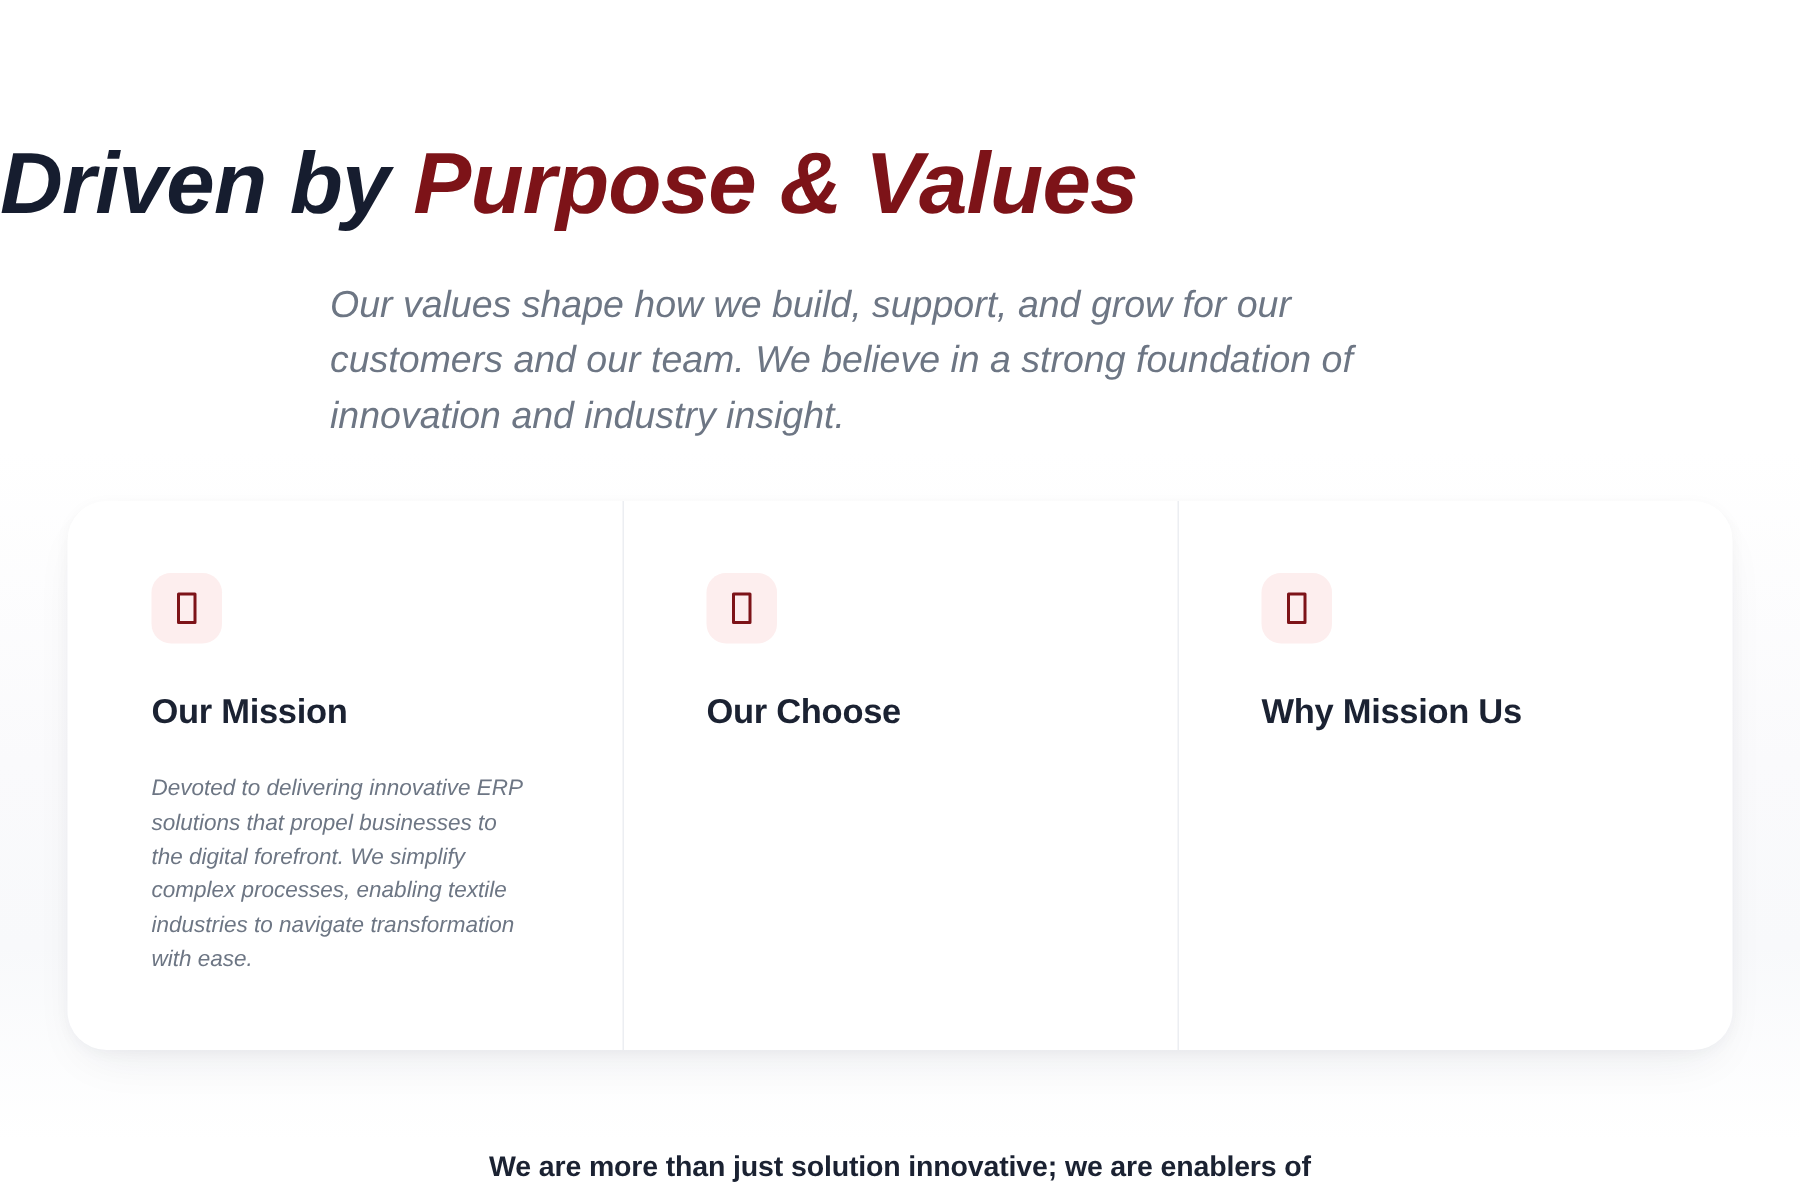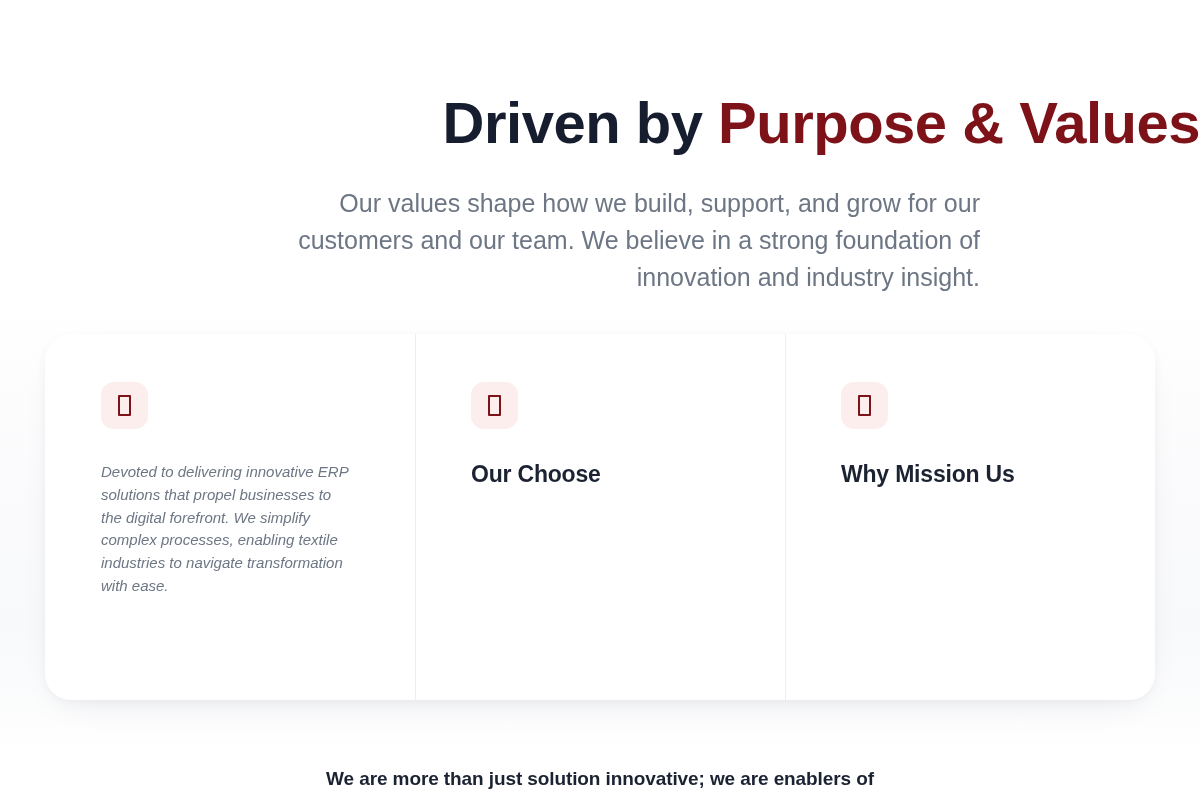--- a/index.html
+++ b/index.html
@@ -31,21 +31,22 @@
     top: 300px;
     width: 1200px;
     height: 460px;
     background: linear-gradient(180deg, #ffffff 0%, #fafafc 45%, #f8f9fb 72%, #ffffff 100%);
     pointer-events: none;
   }
 
   .hero {
     position: relative;
     padding-top: 92px;
-    text-align: right;
+    text-align: left;
+    font-style: italic;
   }
 
   .hero-title {
     font-size: 58px;
     line-height: 1.08;
     font-weight: 700;
     letter-spacing: -0.5px;
     color: #161d2f;
   }
 
@@ -160,20 +161,21 @@
     <p class="hero-sub">Our values shape how we build, support, and grow for our customers and our team. We believe in a strong foundation of innovation and industry insight.</p>
   </section>
 
   <div class="cards-wrap">
     <div class="cards">
 
       <article class="card">
         <div class="icon-tile">
           <span class="icon-glyph"></span>
         </div>
+        <h2 class="card-title">Our Mission</h2>
         <p class="card-body">Devoted to delivering innovative ERP solutions that propel businesses to the digital forefront. We simplify complex processes, enabling textile industries to navigate transformation with ease.</p>
       </article>
 
       <article class="card">
         <div class="icon-tile">
           <span class="icon-glyph"></span>
         </div>
         <h2 class="card-title">Our Choose</h2>
       </article>
 

